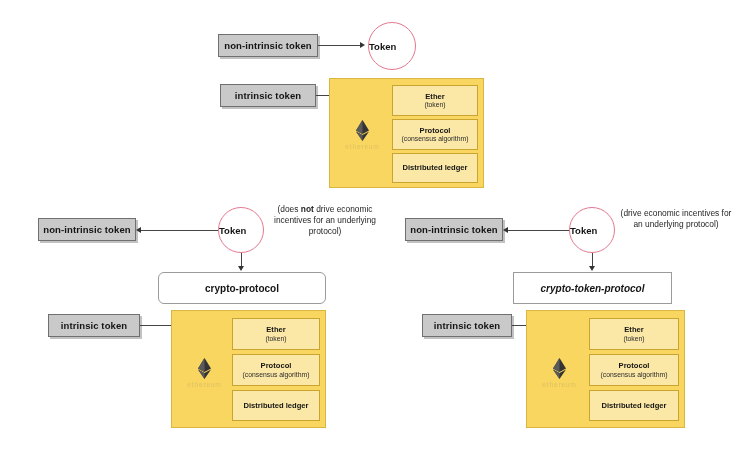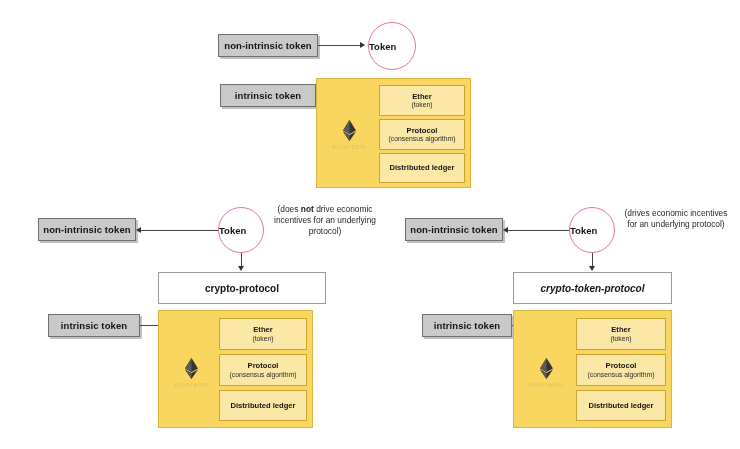--- a/index.html
+++ b/index.html
@@ -69,20 +69,21 @@
     justify-content: center;
     font-weight: bold;
     font-size: 10px;
     color: #141414;
   }
 
   
   .stack {
     background: #f9d65f;
     border: 1px solid #d8b63f;
+    margin-left: 13px;
   }
   .stack-inner {
     background: #fbe8a6;
     border: 1px solid #c9a431;
     display: flex;
     flex-direction: column;
     align-items: center;
     justify-content: center;
     text-align: center;
     line-height: 1.25;
@@ -199,21 +200,21 @@
       <span>Token</span>
     </div>
 
     <div class="abs annot" style="left:271px;top:4px;width:108px;">
       <span>(does </span><b>not</b><span> drive economic incentives for an underlying protocol)</span>
     </div>
 
     <div class="abs line-v" style="left:241px;top:53px;height:15px;"></div>
     <div class="abs arrow-d" style="left:238px;top:66px;"></div>
 
-    <div class="abs proto-head" style="left:158px;top:72px;width:168px;height:32px;">
+    <div class="abs proto-head" style="left:158px;top:72px;width:168px;height:32px;border-radius:6px;">
       <span>crypto-protocol</span>
     </div>
 
     <div class="abs gray-box" style="left:48px;top:114px;width:92px;height:23px;">
       <span>intrinsic token</span>
     </div>
 
     <div class="abs line-h" style="left:140px;top:125px;width:68px;"></div>
     <div class="abs arrow-r" style="left:207px;top:122px;"></div>
 
@@ -250,21 +251,21 @@
     </div>
 
     <div class="abs line-h" style="left:128px;top:30px;width:61px;"></div>
     <div class="abs arrow-l" style="left:123px;top:27px;"></div>
 
     <div class="abs token-circle" style="left:189px;top:7px;width:46px;height:46px;">
       <span>Token</span>
     </div>
 
     <div class="abs annot" style="left:240px;top:8px;width:112px;">
-      <span>(drives economic incentives for an underlying protocol)</span>
+      <span>(drive economic incentives for an underlying protocol)</span>
     </div>
 
     <div class="abs line-v" style="left:212px;top:53px;height:15px;"></div>
     <div class="abs arrow-d" style="left:209px;top:66px;"></div>
 
     <div class="abs proto-head" style="left:133px;top:72px;width:159px;height:32px;font-style:italic;">
       <span>crypto-token-protocol</span>
     </div>
 
     <div class="abs gray-box" style="left:42px;top:114px;width:90px;height:23px;">

